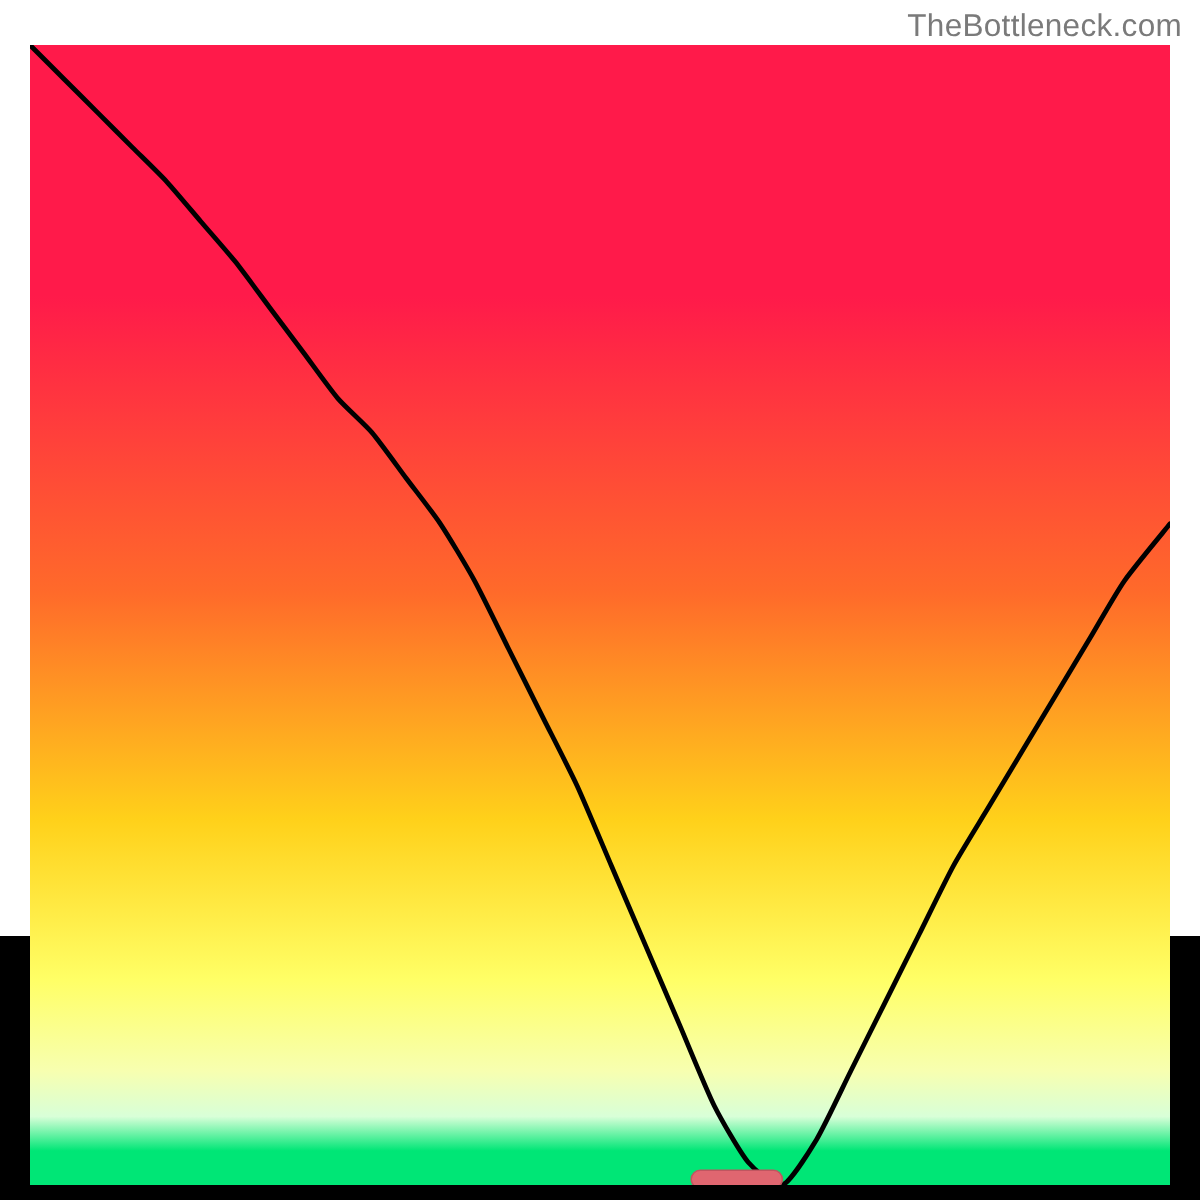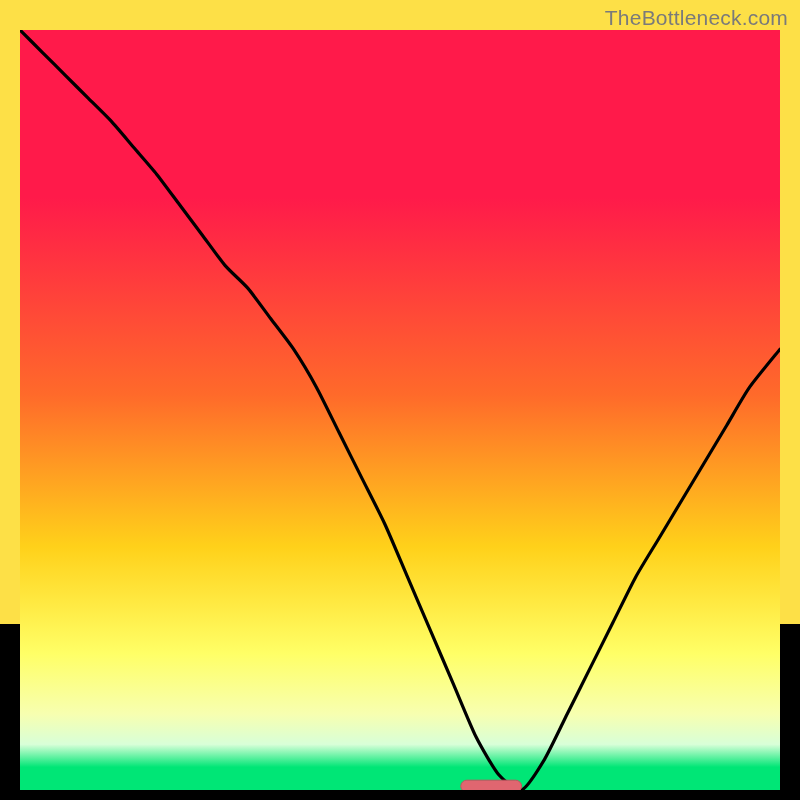--- a/index.html
+++ b/index.html
@@ -8,21 +8,21 @@
     width: 800px;
     height: 800px;
     background: #000;
     overflow: hidden;
     font-family: Arial, Helvetica, sans-serif;
   }
   .outer {
     position: relative;
     width: 800px;
     height: 624px;
-    background: #fde047;
+    background: #ffffff;
   }
   .watermark {
     position: absolute;
     top: 6px;
     right: 12px;
     color: #7a7a7a;
     font-size: 21px;
     font-weight: 500;
     letter-spacing: 0.2px;
     z-index: 10;

